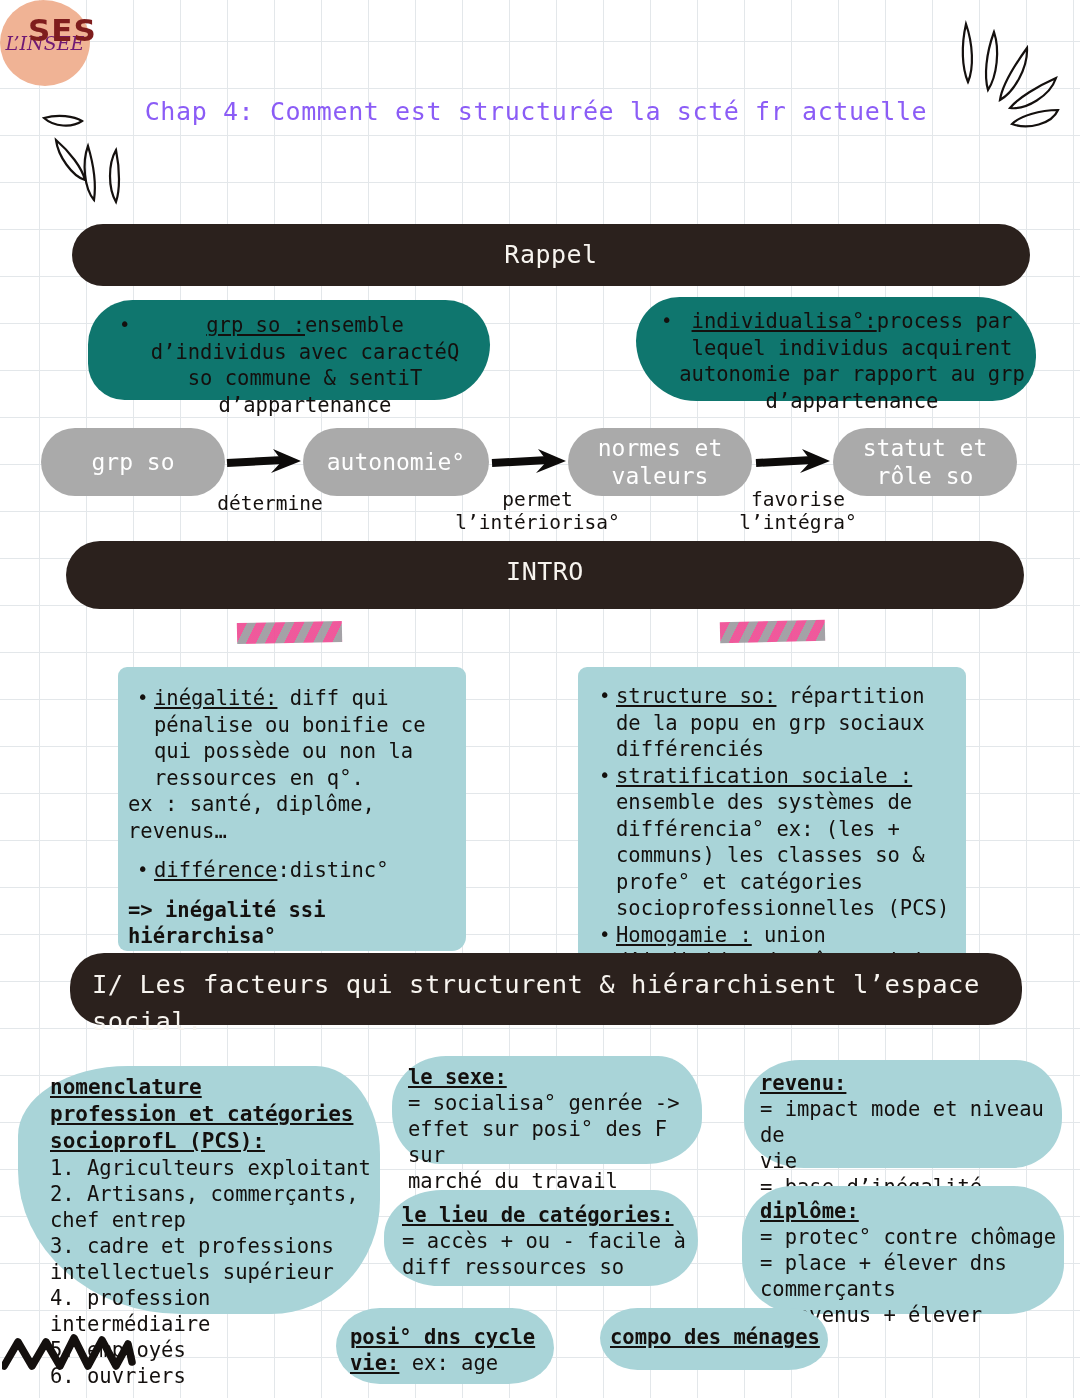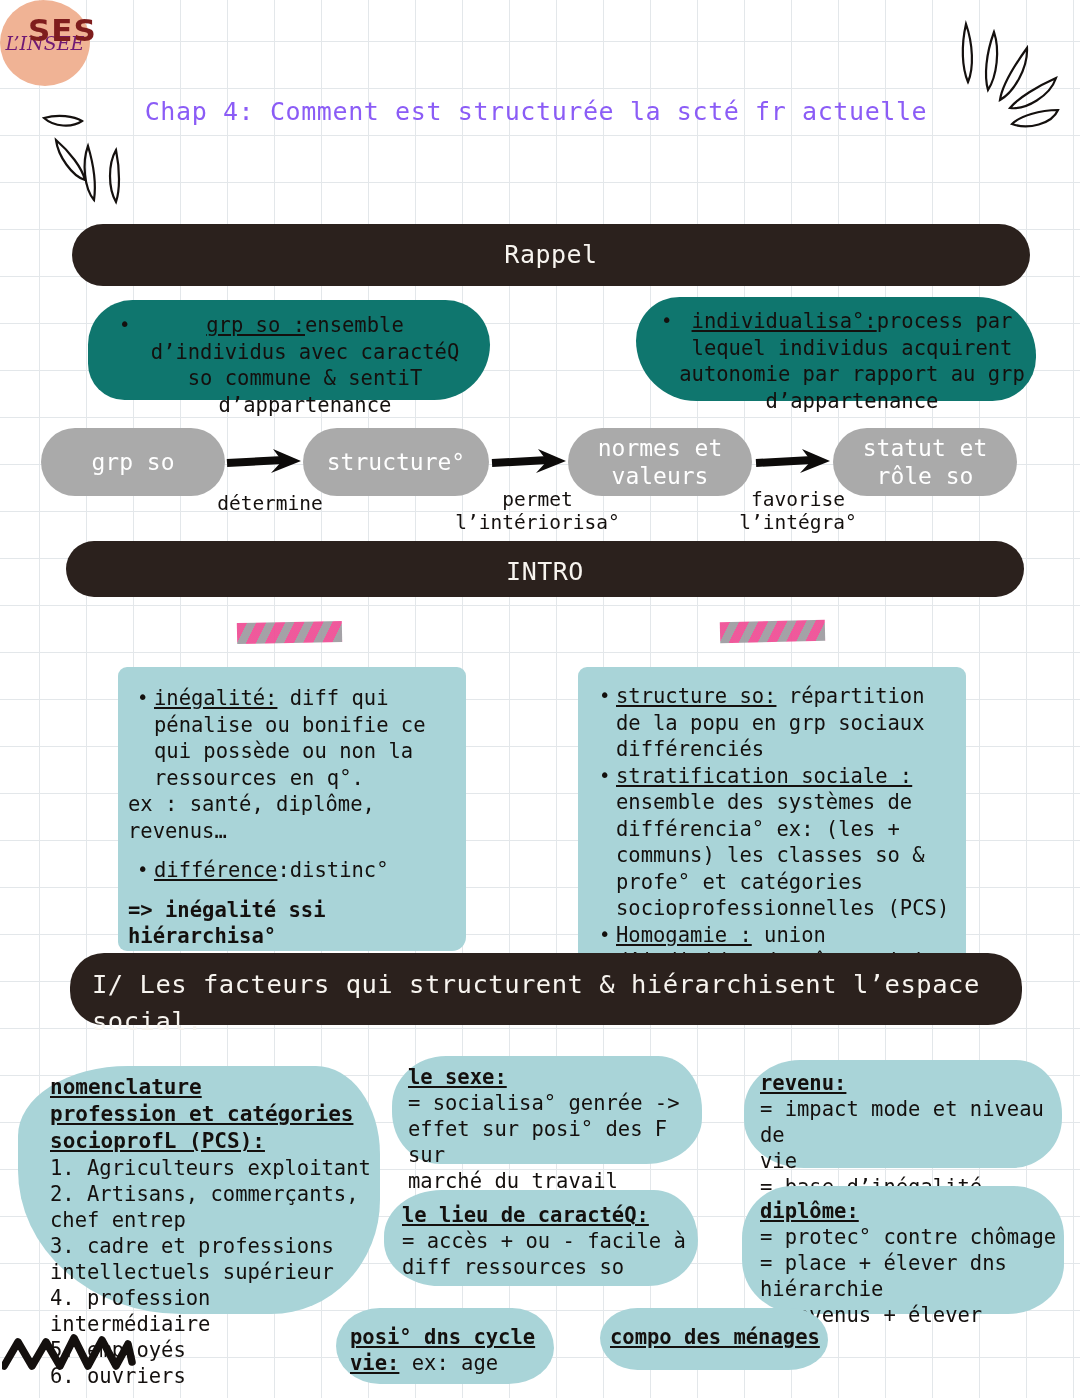--- a/index.html
+++ b/index.html
@@ -39,21 +39,21 @@
     position:absolute;
     background:#2b211d;
     border-radius:34px;
     color:#f7f4ef;
     box-sizing:border-box;
     letter-spacing:0.5px;
   }
   .banner.center { text-align:center; }
   .banner-rappel { left:72px; top:224px; width:958px; height:62px;
                    font-size:25px; line-height:62px; }
-  .banner-intro  { left:66px; top:541px; width:958px; height:56px;
+  .banner-intro  { left:66px; top:541px; width:958px; height:68px;
                    font-size:25px; line-height:62px; }
   .banner-part1  { left:70px; top:953px; width:952px; height:72px;
                    font-size:25.5px; line-height:37px;
                    padding:13px 0 0 22px; }
 
   
   .beige {
     position:absolute; background:#0f766e;
     font-size:20.5px; line-height:26.5px; box-sizing:border-box;text-align:center;
   }
@@ -210,21 +210,21 @@
   </ul>
 </div>
 
 <div class="beige beige-right">
   <ul class="bl">
     <li><span class="u">individualisa°:</span><span>process par lequel individus acquirent autonomie par rapport au grp d’appartenance</span></li>
   </ul>
 </div>
 
 <div class="flowbox fb1">grp so</div>
-<div class="flowbox fb2">structure°</div>
+<div class="flowbox fb2">autonomie°</div>
 <div class="flowbox fb3">normes et valeurs</div>
 <div class="flowbox fb4">statut et rôle so</div>
 
 <svg class="arrow ar1" viewBox="0 0 78 30">
   <path d="M2 16 L58 13" stroke="#0d0b0a" stroke-width="8" stroke-linecap="butt" fill="none"></path>
   <path d="M48 2 L76 14 L46 26 L57 14 Z" fill="#0d0b0a"></path>
 </svg>
 <svg class="arrow ar2" viewBox="0 0 78 30">
   <path d="M2 16 L58 13" stroke="#0d0b0a" stroke-width="8" stroke-linecap="butt" fill="none"></path>
   <path d="M48 2 L76 14 L46 26 L57 14 Z" fill="#0d0b0a"></path>
@@ -282,37 +282,37 @@
 <div class="blob-insee">L’INSEE</div>
 
 <div class="blob blob-sexe">
   <div class="u b">le sexe: </div>
   <div>= socialisa° genrée -&gt;</div>
   <div>effet sur posi° des F sur</div>
   <div>marché du travail</div>
 </div>
 
 <div class="blob blob-lieu">
-  <div class="u b">le lieu de caractéQ:</div>
+  <div class="u b">le lieu de catégories:</div>
   <div>= accès + ou - facile à</div>
   <div>diff ressources so</div>
 </div>
 
 <div class="blob blob-revenu">
   <div class="u b">revenu:</div>
   <div>= impact mode et niveau de</div>
   <div>vie</div>
   <div>= base d’inégalité</div>
 </div>
 
 <div class="blob blob-diplome">
   <div class="u b">diplôme: </div>
   <div>= protec° contre chômage</div>
   <div>= place + élever dns</div>
-  <div>hiérarchie</div>
+  <div>commerçants</div>
   <div>= revenus + élever</div>
 </div>
 
 <div class="blob blob-posi">
   <span class="u b">posi° dns cycle vie:</span>
   <span>ex: age</span>
 </div>
 
 <div class="blob blob-compo">
   <span class="u b">compo des ménages</span>

